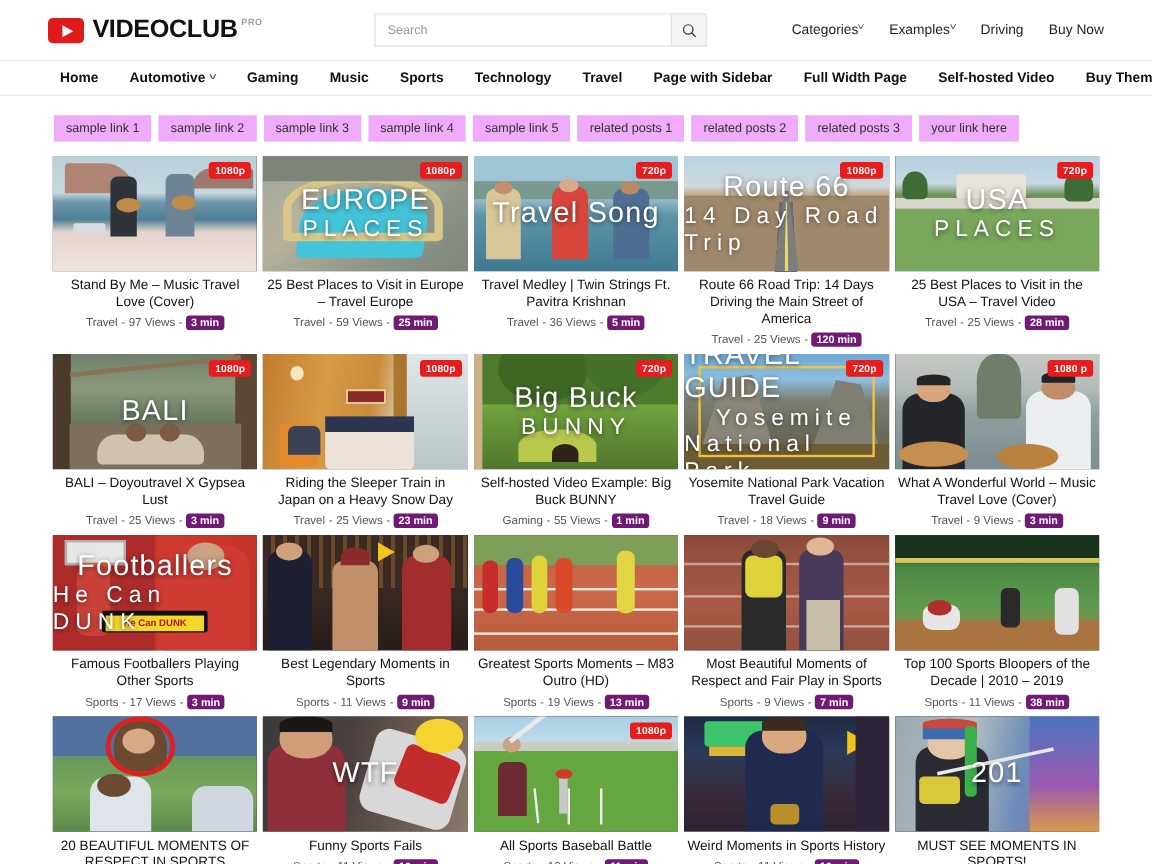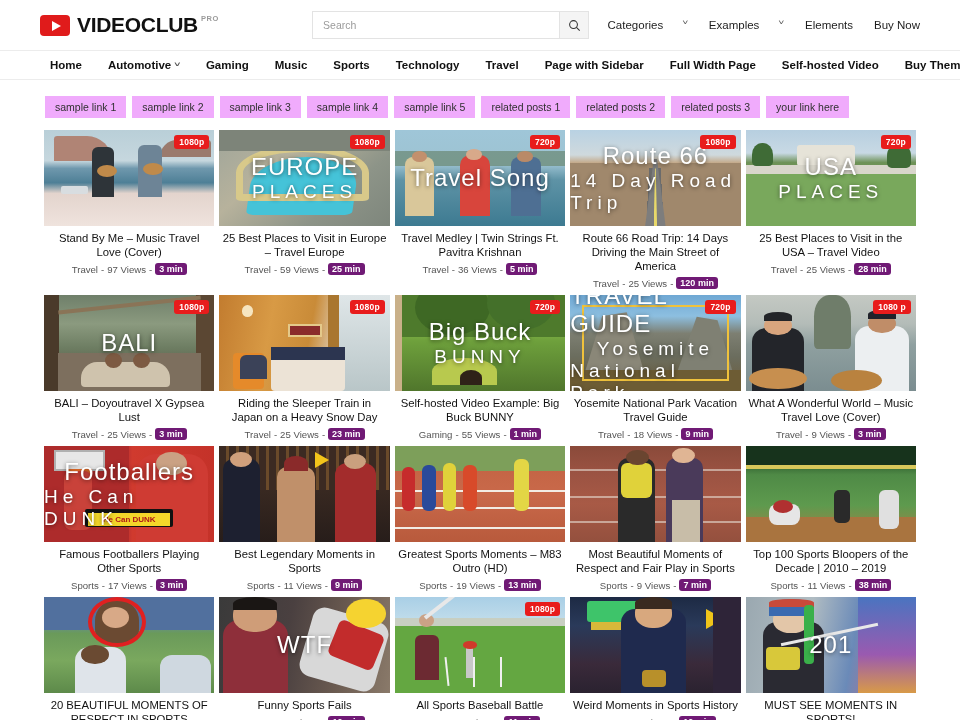--- a/index.html
+++ b/index.html
@@ -70,21 +70,21 @@
 
   .topnav {
     margin-left: auto;
     display: flex;
     align-items: center;
     gap: 21px;
   }
   .topnav-item {
     font-size: 11.5px;
     color: #1d1d1d;
-    display: flex; align-items: flex-start; gap: 20px;
+    display: flex; align-items: flex-start; gap: 0;
     cursor: pointer;
     white-space: nowrap;
   }
   .caret {
     display: inline-block;
     font-size: 8px;
     color: #555;
     transform: scaleX(1.3);
     line-height: 1;
   }
@@ -220,21 +220,21 @@
   <div class="topnav">
     <div class="topnav-item">
         <span>Categories</span>
         <span class="caret">˅</span>
       </div>
     <div class="topnav-item">
         <span>Examples</span>
         <span class="caret">˅</span>
       </div>
     <div class="topnav-item">
-        <span>Elements</span>
+        <span>Driving</span>
       </div>
     <div class="topnav-item">
         <span>Buy Now</span>
       </div>
   </div>
 </div>
 
 <div class="mainnav">
   <div class="mainnav-item">
       <span>Home</span>

